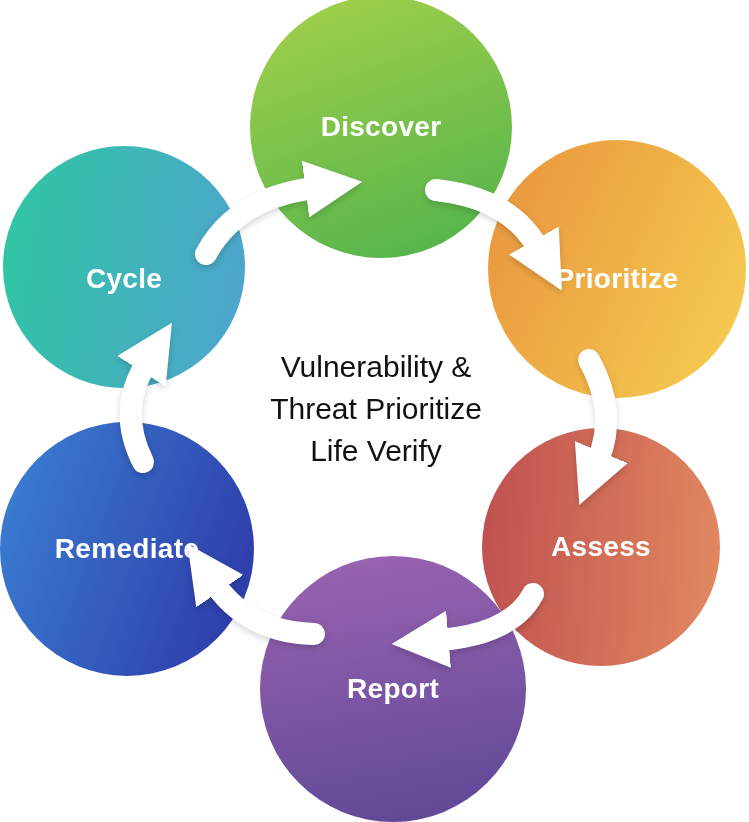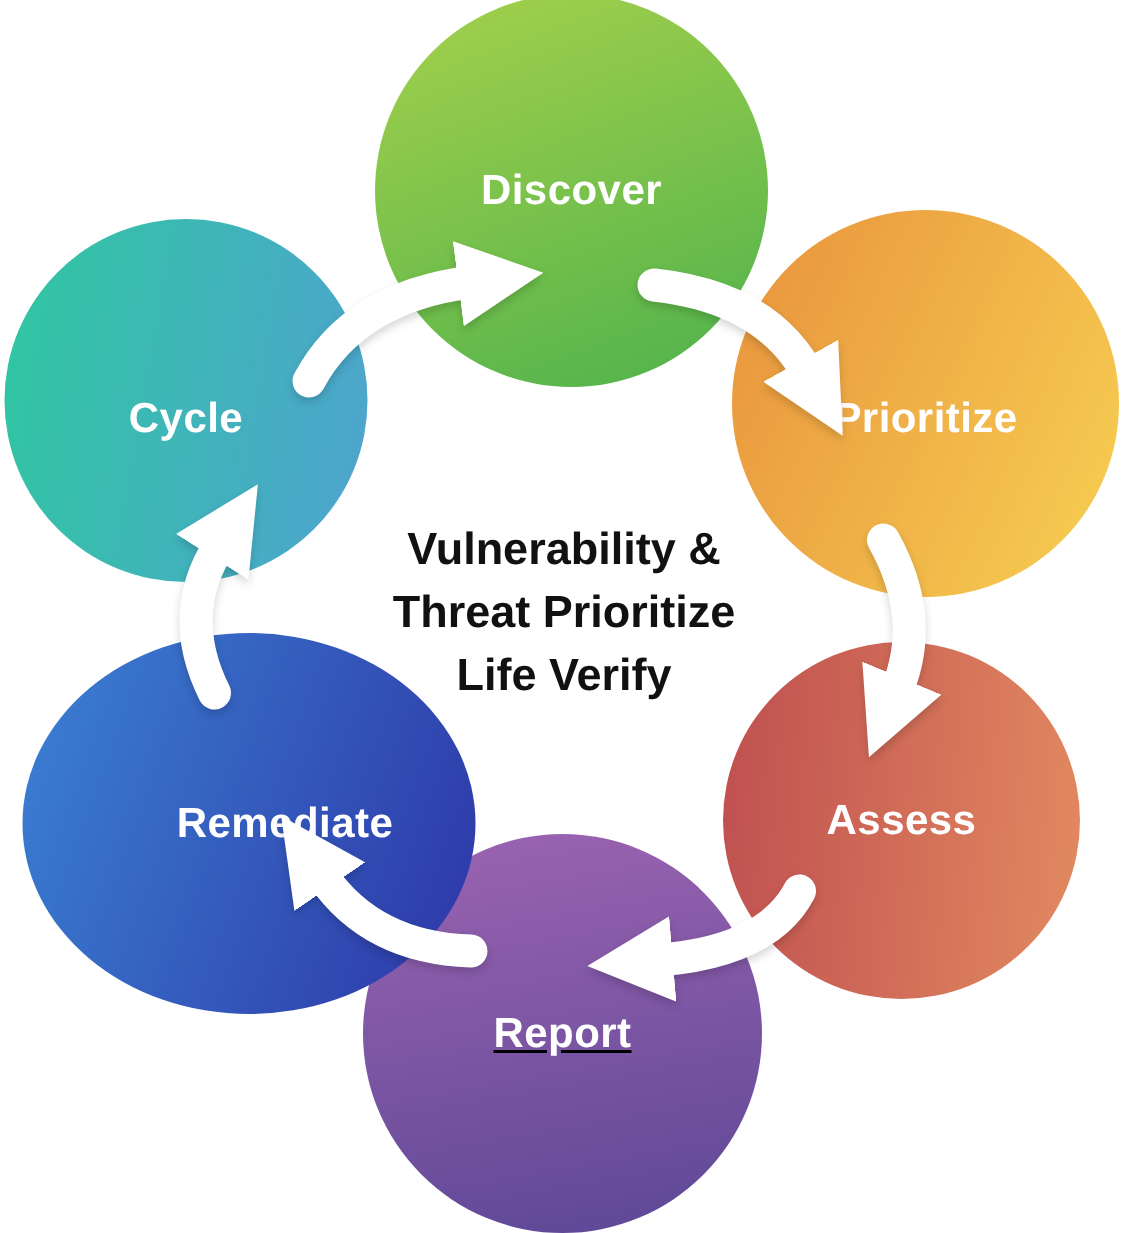--- a/index.html
+++ b/index.html
@@ -30,34 +30,34 @@
   .node .label {
     color: #ffffff;
     font-weight: bold;
     font-size: 28px;
     letter-spacing: 0.3px;
     user-select: none;
   }
   .node-discover   { left: 250px; top: -4px;  width: 262px; height: 262px; }
   .node-prioritize { left: 488px; top: 140px; width: 258px; height: 258px; text-align: center; }
   .node-assess     { left: 482px; top: 428px; width: 238px; height: 238px; }
-  .node-report     { left: 242px; top: 556px; width: 266px; height: 266px; text-decoration: underline; }
-  .node-remediate  { left: 15px;   top: 422px; width: 254px; height: 254px; padding-left: 48px; }
+  .node-report     { left: 260px; top: 556px; width: 266px; height: 266px; }
+  .node-remediate  { left: 0px;   top: 422px; width: 254px; height: 254px; }
   .node-verify     { left: 3px;   top: 146px; width: 242px; height: 242px; }
 
   .node-prioritize .label { position: relative; top: 10px; }
   .node-verify .label     { position: relative; top: 12px; }
 
   .title {
     position: absolute;
     left: 212px;
     top: 346px;
     width: 328px;
     text-align: center;
-    font-weight: bold;
+    font-weight: normal;
     font-size: 30px;
     line-height: 42px;
     color: #111111;
   }
 
   svg.arrows {
     position: absolute;
     left: 0;
     top: 0;
     pointer-events: none;

